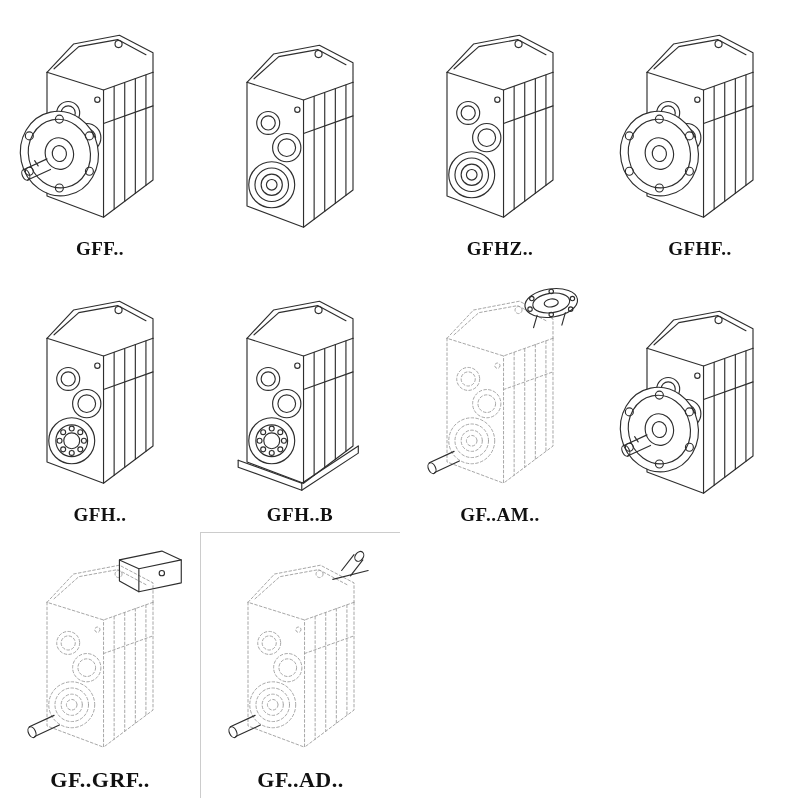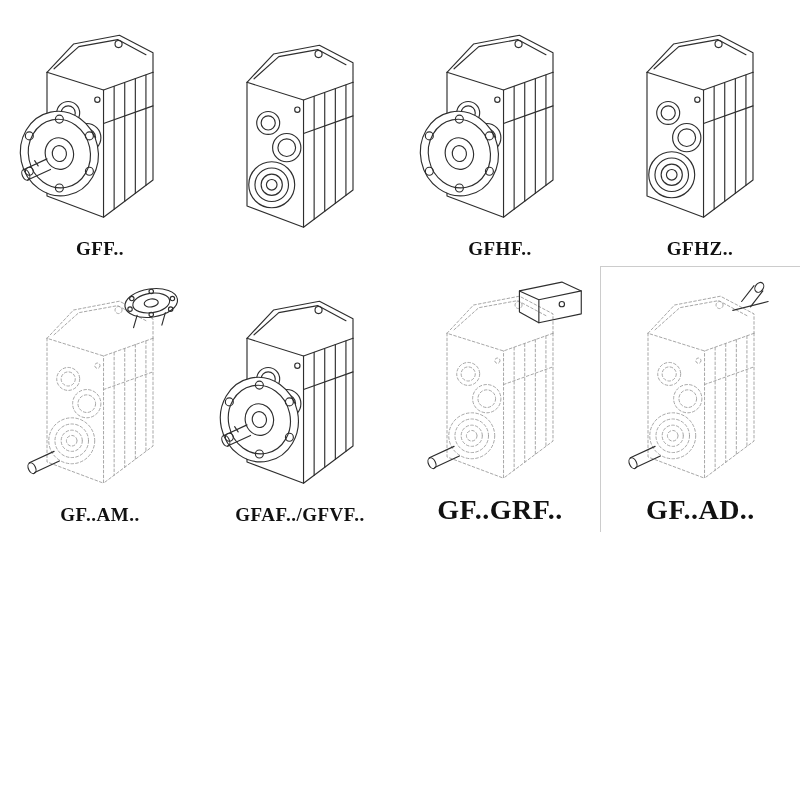--- a/index.html
+++ b/index.html
@@ -18,21 +18,21 @@
     padding-bottom:6px;box-sizing:border-box;
   }
   .drawing{flex:1;width:100%;display:flex;align-items:center;justify-content:center;}
   .art{width:184px;height:212px;}
   .solid{fill:none;stroke:#2e2e2e;stroke-width:1.3;stroke-linejoin:round;stroke-linecap:round;}
   .dashed{fill:none;stroke:#9b9b9b;stroke-width:1;stroke-dasharray:3 2.5;stroke-linejoin:round;stroke-linecap:round;}
   .label{
     font-weight:bold;font-size:19px;letter-spacing:.5px;color:#111;
     line-height:1.1;text-align:center;white-space:nowrap;
   }
-  .label-lg .label{font-size:28px;}
+  .label-lg .label{font-size:22px;}
   .boxed{border-left:1px solid #ccc;border-top:1px solid #ccc;}
   .defs-svg{position:absolute;width:0;height:0;}
 </style>
 </head>
 <body>
 
 <svg class="defs-svg" aria-hidden="true">
   <defs>
     <g id="g-body">
       <path d="M40,66 L70,34 L122,24 L160,44 L160,66"></path>
@@ -154,40 +154,63 @@
           </g>
       </svg>
     </div>
   </figure>
 
   <figure class="cell">
     <div class="drawing">
       <svg class="art" viewBox="0 0 200 240">
         <g class="solid">
             <use href="#g-body"></use>
+            <use href="#g-hub"></use>
+          </g>
+      </svg>
+    </div>
+    <figcaption class="label">GFHZ..</figcaption>
+  </figure>
+
+  <figure class="cell">
+    <div class="drawing">
+      <svg class="art" viewBox="0 0 200 240">
+        <g class="solid">
+            <use href="#g-body"></use>
             <use href="#g-flange"></use>
           </g>
       </svg>
     </div>
     <figcaption class="label">GFHF..</figcaption>
   </figure>
 
   <figure class="cell">
     <div class="drawing">
       <svg class="art" viewBox="0 0 200 240">
         <g class="solid">
             <use href="#g-body"></use>
-            <use href="#g-hub"></use>
-          </g>
-      </svg>
-    </div>
-    <figcaption class="label">GFHZ..</figcaption>
-  </figure>
-
-
+            <use href="#g-hubbearing"></use>
+          </g>
+      </svg>
+    </div>
+    <figcaption class="label">GFH..</figcaption>
+  </figure>
+
+  <figure class="cell">
+    <div class="drawing">
+      <svg class="art" viewBox="0 0 200 240">
+        <g class="solid">
+            <use href="#g-body"></use>
+            <use href="#g-hubbearing"></use>
+            <use href="#g-base"></use>
+          </g>
+      </svg>
+    </div>
+    <figcaption class="label">GFH..B</figcaption>
+  </figure>
 
   <figure class="cell">
     <div class="drawing">
       <svg class="art" viewBox="0 0 200 240">
         <g class="dashed">
             <use href="#g-body"></use>
             <use href="#g-hub"></use>
           </g>
         <g class="solid">
             <use href="#g-topflange"></use>
@@ -202,21 +225,20 @@
   <figure class="cell">
     <div class="drawing">
       <svg class="art" viewBox="0 0 200 240">
         <g class="solid">
             <use href="#g-body"></use>
             <use href="#g-flange"></use>
             <use href="#g-shaft"></use>
           </g>
       </svg>
     </div>
-    <figcaption class="label">GFAF../GFVF..</figcaption>
   </figure>
 
 
   <figure class="cell label-lg">
     <div class="drawing">
       <svg class="art" viewBox="0 0 200 240">
         <g class="dashed">
             <use href="#g-body"></use>
             <use href="#g-hub"></use>
           </g>

